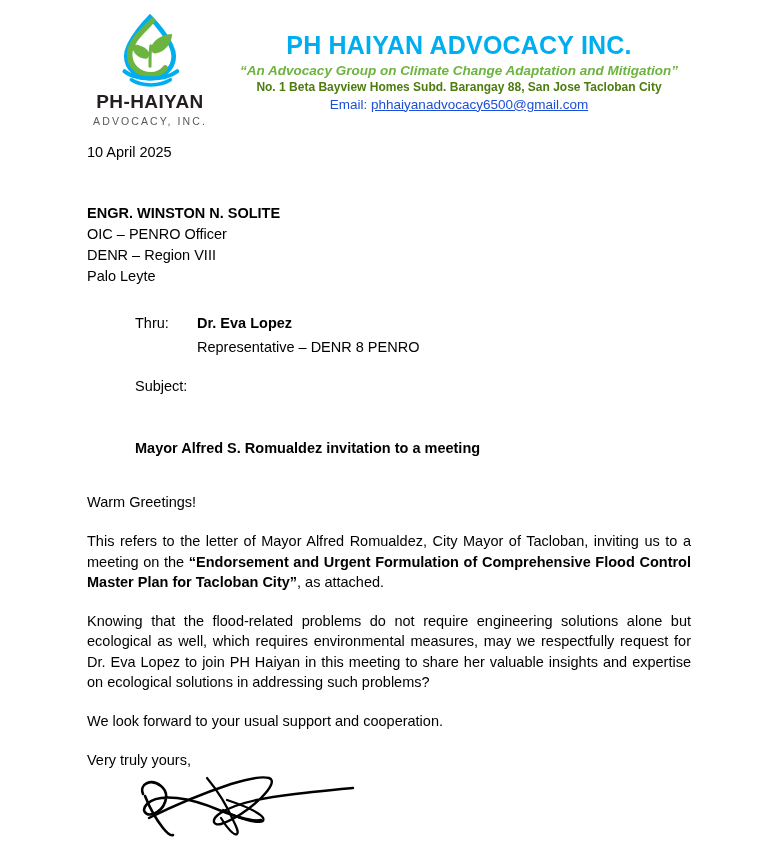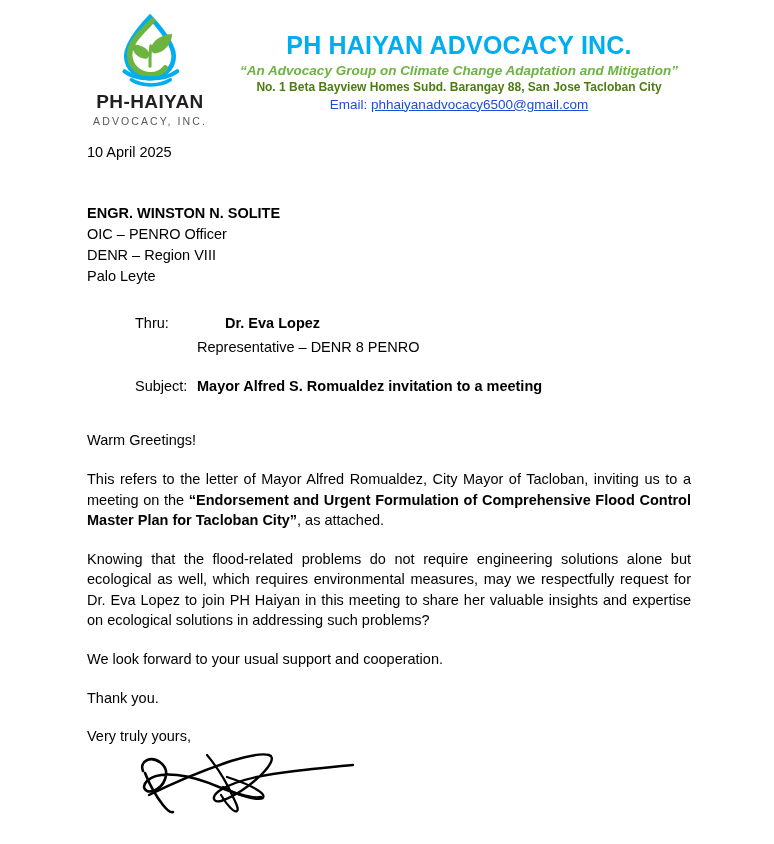--- a/index.html
+++ b/index.html
@@ -105,30 +105,30 @@
   }
   .date-line { margin: 0 0 40px 0; }
 
   .recipient { margin: 0 0 26px 0; line-height: 1.45; }
   .recipient .r-name { font-weight: bold; }
 
   .thru-row {
     margin: 0 0 4px 0;
     padding-left: 48px;
     display: flex;
-    gap: 28px;
   }
   .thru-label { width: 62px; flex: 0 0 62px; }
   .thru-value-name { font-weight: bold; }
   .thru-value-role { padding-left: 110px; margin: 0 0 18px 0; }
 
   .subject-row {
     margin: 0 0 34px 0;
     padding-left: 48px;
     display: flex;
+    flex-direction: column;
   }
   .subject-label { width: 62px; flex: 0 0 62px; }
   .subject-value { font-weight: bold; }
 
   .salutation { font-weight: bold; margin: 0 0 18px 0; }
   .para {
     margin: 0 0 18px 0;
     text-align: justify;
   }
   .para.last-justify { text-align: left; }
@@ -209,21 +209,20 @@
 
 
     <p class="para">Warm Greetings!</p>
 
     <p class="para"><span>This refers to the letter of Mayor Alfred Romualdez, City Mayor of Tacloban, inviting us to a meeting on the </span><b>“Endorsement and Urgent Formulation of Comprehensive Flood Control Master Plan for Tacloban City”</b><span>, as attached.</span></p>
 
     <p class="para">Knowing that the flood-related problems do not require engineering solutions alone but ecological as well, which requires environmental measures, may we respectfully request for Dr. Eva Lopez to join PH Haiyan in this meeting to share her valuable insights and expertise on ecological solutions in addressing such problems?</p>
 
     <p class="para last-justify">We look forward to your usual support and cooperation.</p>
 
-    <p class="para last-justify">Thank you.</p>
 
     <p class="closing">Very truly yours,</p>
 
     <div class="sig-area">
       <svg class="sig-svg" viewBox="0 0 240 72">
         <g fill="none" stroke="#000000" stroke-linecap="round" stroke-linejoin="round">
           <path d="M8 24 C4 14 16 8 26 16 C36 24 30 40 18 44 C10 46 6 40 12 34 C24 22 56 28 84 40 C104 48 118 52 126 50" stroke-width="2.6"></path>
           <path d="M14 48 C38 36 66 24 96 14 C112 9 126 6 134 8 C140 10 136 18 126 28 C114 40 98 50 86 54 C78 56 76 50 84 44 C98 34 124 28 160 24 C186 21 206 19 218 18" stroke-width="2.4"></path>
           <path d="M72 8 C82 20 92 36 98 50 C102 58 104 62 102 64 C99 66 92 58 86 48" stroke-width="2.2"></path>
           <path d="M92 30 C104 34 116 38 124 44 C130 48 130 52 124 52 C114 52 98 46 88 40" stroke-width="2.2"></path>

